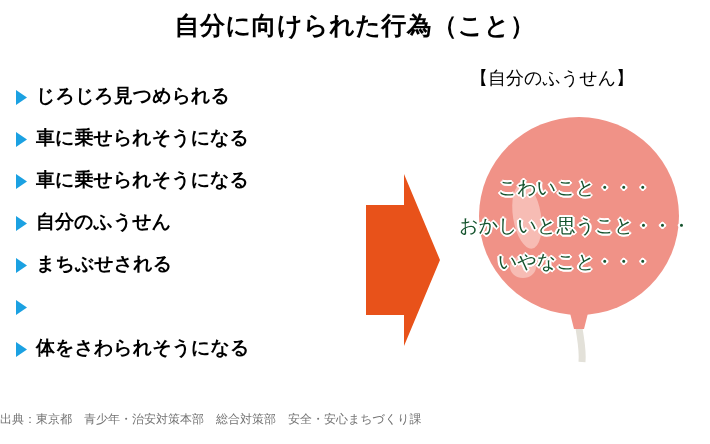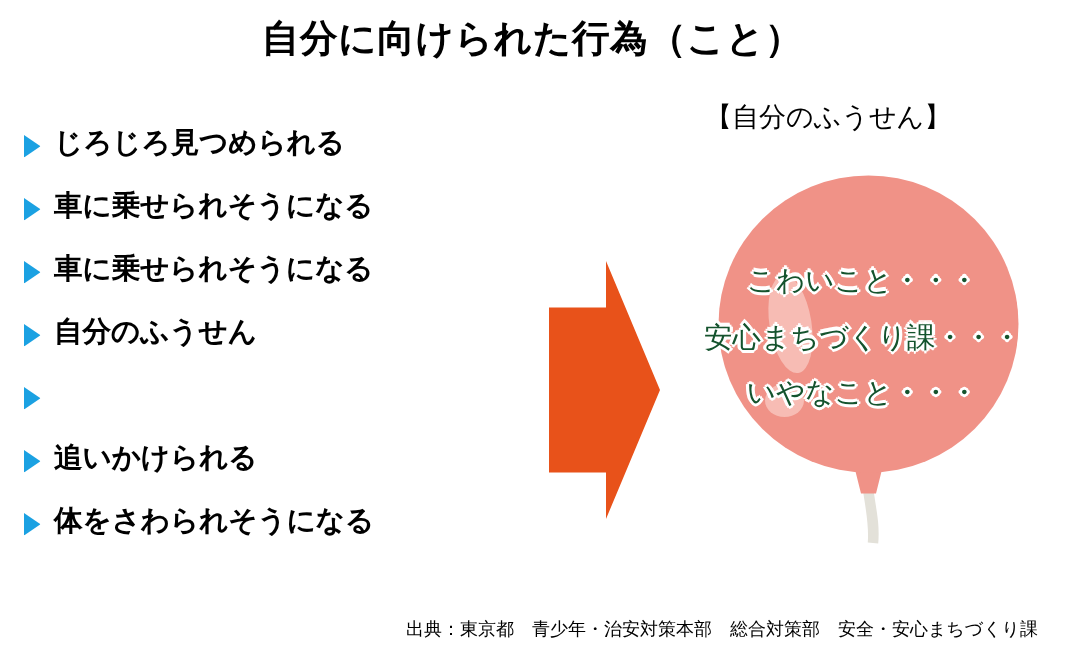--- a/index.html
+++ b/index.html
@@ -125,25 +125,25 @@
        0 2.2px 0 #ffffff, 0 -2.2px 0 #ffffff;
   }
   .balloon-line:last-child { margin-bottom: 0; font-family: Liberation Mono, monospace; }
 
   
   .source-note {
     position: absolute;
     left: 0;
     top: 411px;
     width: 700px;
-    text-align: right;
+    text-align: left;
     padding-right: 8px;
     box-sizing: border-box;
     font-size: 12px;
-    color: #000000;
+    color: #737373;
     white-space: nowrap;
   }
 </style>
 </head>
 <body>
 
 <div id="slide">
 
   <div class="slide-title">自分に向けられた行為（こと）</div>
 
@@ -165,25 +165,25 @@
       <span class="bullet-label">車に乗せられそうになる</span>
     </div>
 
     <div class="bullet-item">
       <span class="bullet-marker"></span>
       <span class="bullet-label">自分のふうせん</span>
     </div>
 
     <div class="bullet-item">
       <span class="bullet-marker"></span>
-    </div>
-
-    <div class="bullet-item">
-      <span class="bullet-marker"></span>
-      <span class="bullet-label">追いかけられる</span>
+      <span class="bullet-label">まちぶせされる</span>
+    </div>
+
+    <div class="bullet-item">
+      <span class="bullet-marker"></span>
     </div>
 
     <div class="bullet-item">
       <span class="bullet-marker"></span>
       <span class="bullet-label">体をさわられそうになる</span>
     </div>
 
   </div>
 
   <div class="arrow-wrap">
@@ -203,19 +203,19 @@
 
       <ellipse cx="124" cy="106" rx="100" ry="99" fill="#f09287"></ellipse>
 
       <ellipse cx="72" cy="106" rx="14" ry="33" fill="#f7bcb4" transform="rotate(-9 72 106)"></ellipse>
       <ellipse cx="68" cy="157" rx="13" ry="11" fill="#f7bcb4"></ellipse>
     </svg>
   </div>
 
   <div class="balloon-text">
     <div class="balloon-line">こわいこと・・・</div>
-    <div class="balloon-line">安心まちづくり課・・・</div>
+    <div class="balloon-line">おかしいと思うこと・・・</div>
     <div class="balloon-line">いやなこと・・・</div>
   </div>
 
   <div class="source-note">出典：東京都　青少年・治安対策本部　総合対策部　安全・安心まちづくり課</div>
 
 </div>
 
 </body></html>

